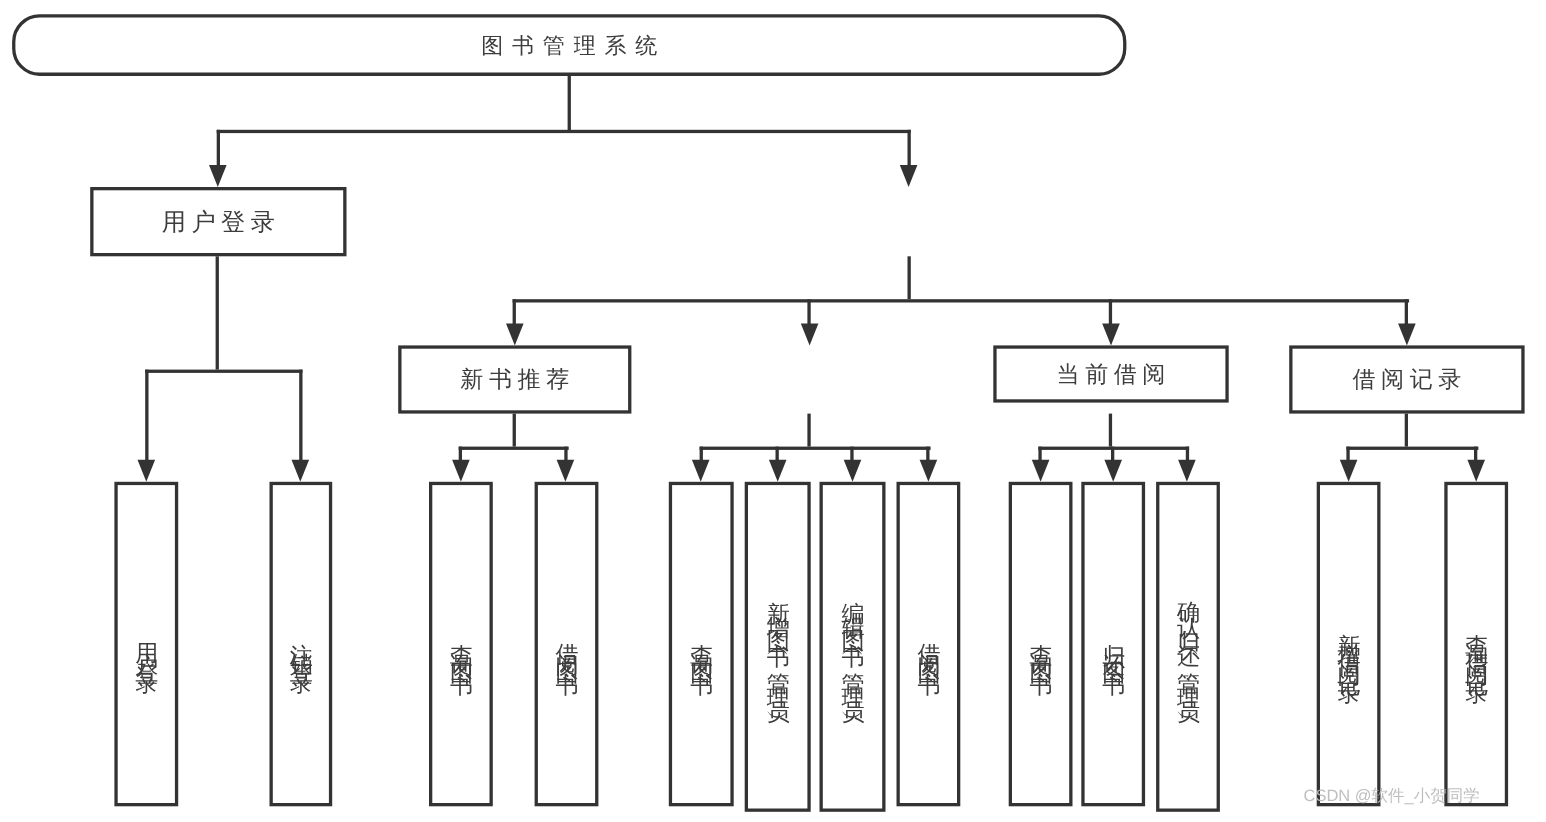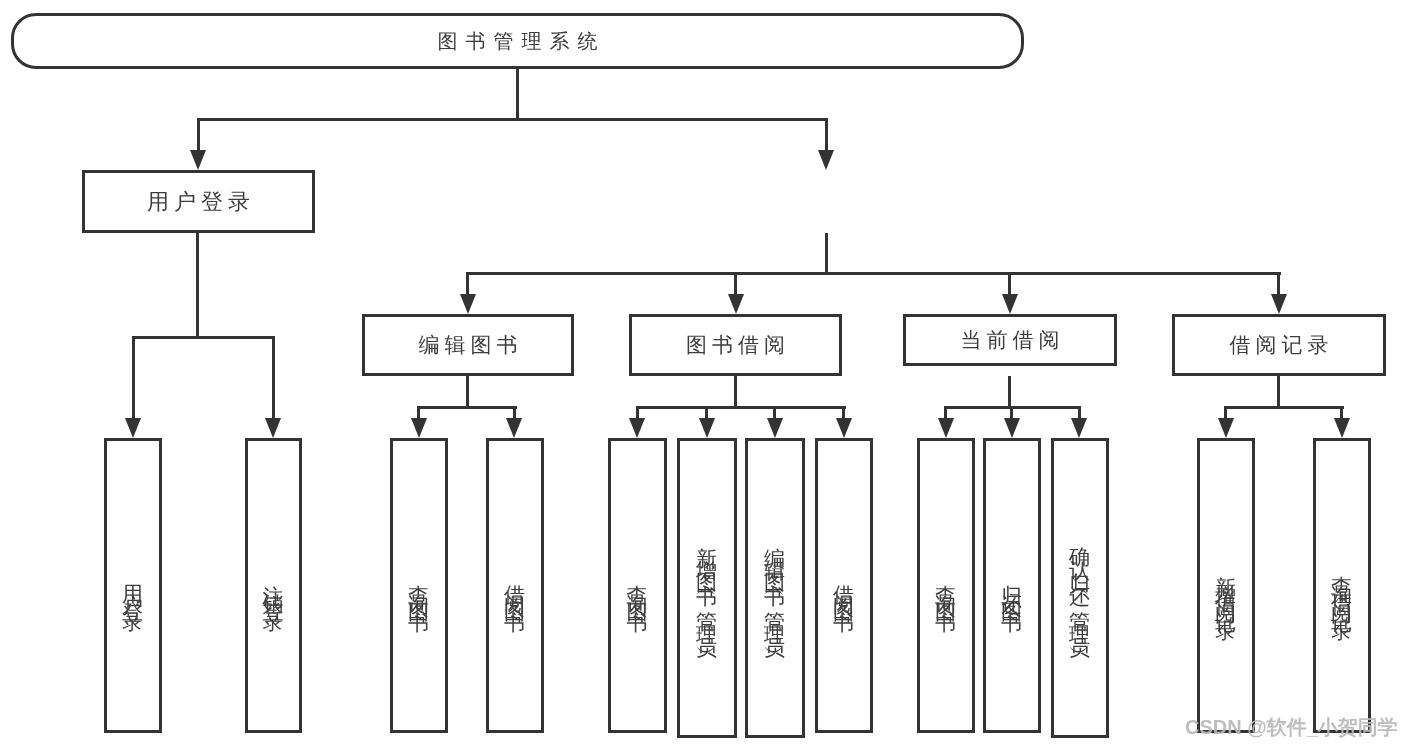--- a/index.html
+++ b/index.html
@@ -20,22 +20,22 @@
     font-size:21px; line-height:1; letter-spacing:9px; color:#3d3d3d;
   }
   .vl.long { letter-spacing:13px; }
   .line { position:absolute; background:#333333; }
   .arrow {
     position:absolute; width:0; height:0;
     border-left:8px solid transparent; border-right:8px solid transparent;
     border-top:20px solid #333333;
   }
   .watermark {
-    position:absolute; left:1185px; top:714px; font-size:20px;
-    color:#b9b9b9; opacity:0.92; z-index:10; white-space:nowrap;font-weight:bold;
+    position:absolute; left:1185px; top:714px; font-size:15px;
+    color:#b9b9b9; opacity:0.92; z-index:10; white-space:nowrap;
   }
 </style>
 </head>
 <body>
 
 <div class="stage">
 
   <div class="node" style="left:11px; top:13px; width:1013px; height:56px;border-radius:25px;">
     <span class="hl root-label">图书管理系统</span>
   </div>
@@ -63,24 +63,21 @@
   <div class="line" style="left:466px; top:272px; width:3px; height:26px;"></div>
   <div class="arrow" style="left:460px; top:294px;"></div>
   <div class="line" style="left:734px; top:272px; width:3px; height:26px;"></div>
   <div class="arrow" style="left:728px; top:294px;"></div>
   <div class="line" style="left:1008px; top:272px; width:3px; height:26px;"></div>
   <div class="arrow" style="left:1002px; top:294px;"></div>
   <div class="line" style="left:1277px; top:272px; width:3px; height:26px;"></div>
   <div class="arrow" style="left:1271px; top:294px;"></div>
 
   <div class="node" style="left:362px; top:314px; width:212px; height:62px;">
-    <span class="hl l3-label">编辑图书</span>
-  </div>
-  <div class="node" style="left:629px; top:314px; width:213px; height:62px;">
-    <span class="hl l3-label">图书借阅</span>
+    <span class="hl l3-label">新书推荐</span>
   </div>
   <div class="node" style="left:903px; top:314px; width:214px; height:52px;">
     <span class="hl l3-label">当前借阅</span>
   </div>
   <div class="node" style="left:1172px; top:314px; width:214px; height:62px;">
     <span class="hl l3-label">借阅记录</span>
   </div>
 
   <div class="line" style="left:466px; top:376px; width:3px; height:30px;"></div>
   <div class="line" style="left:417px; top:406px; width:100px; height:3px;"></div>

